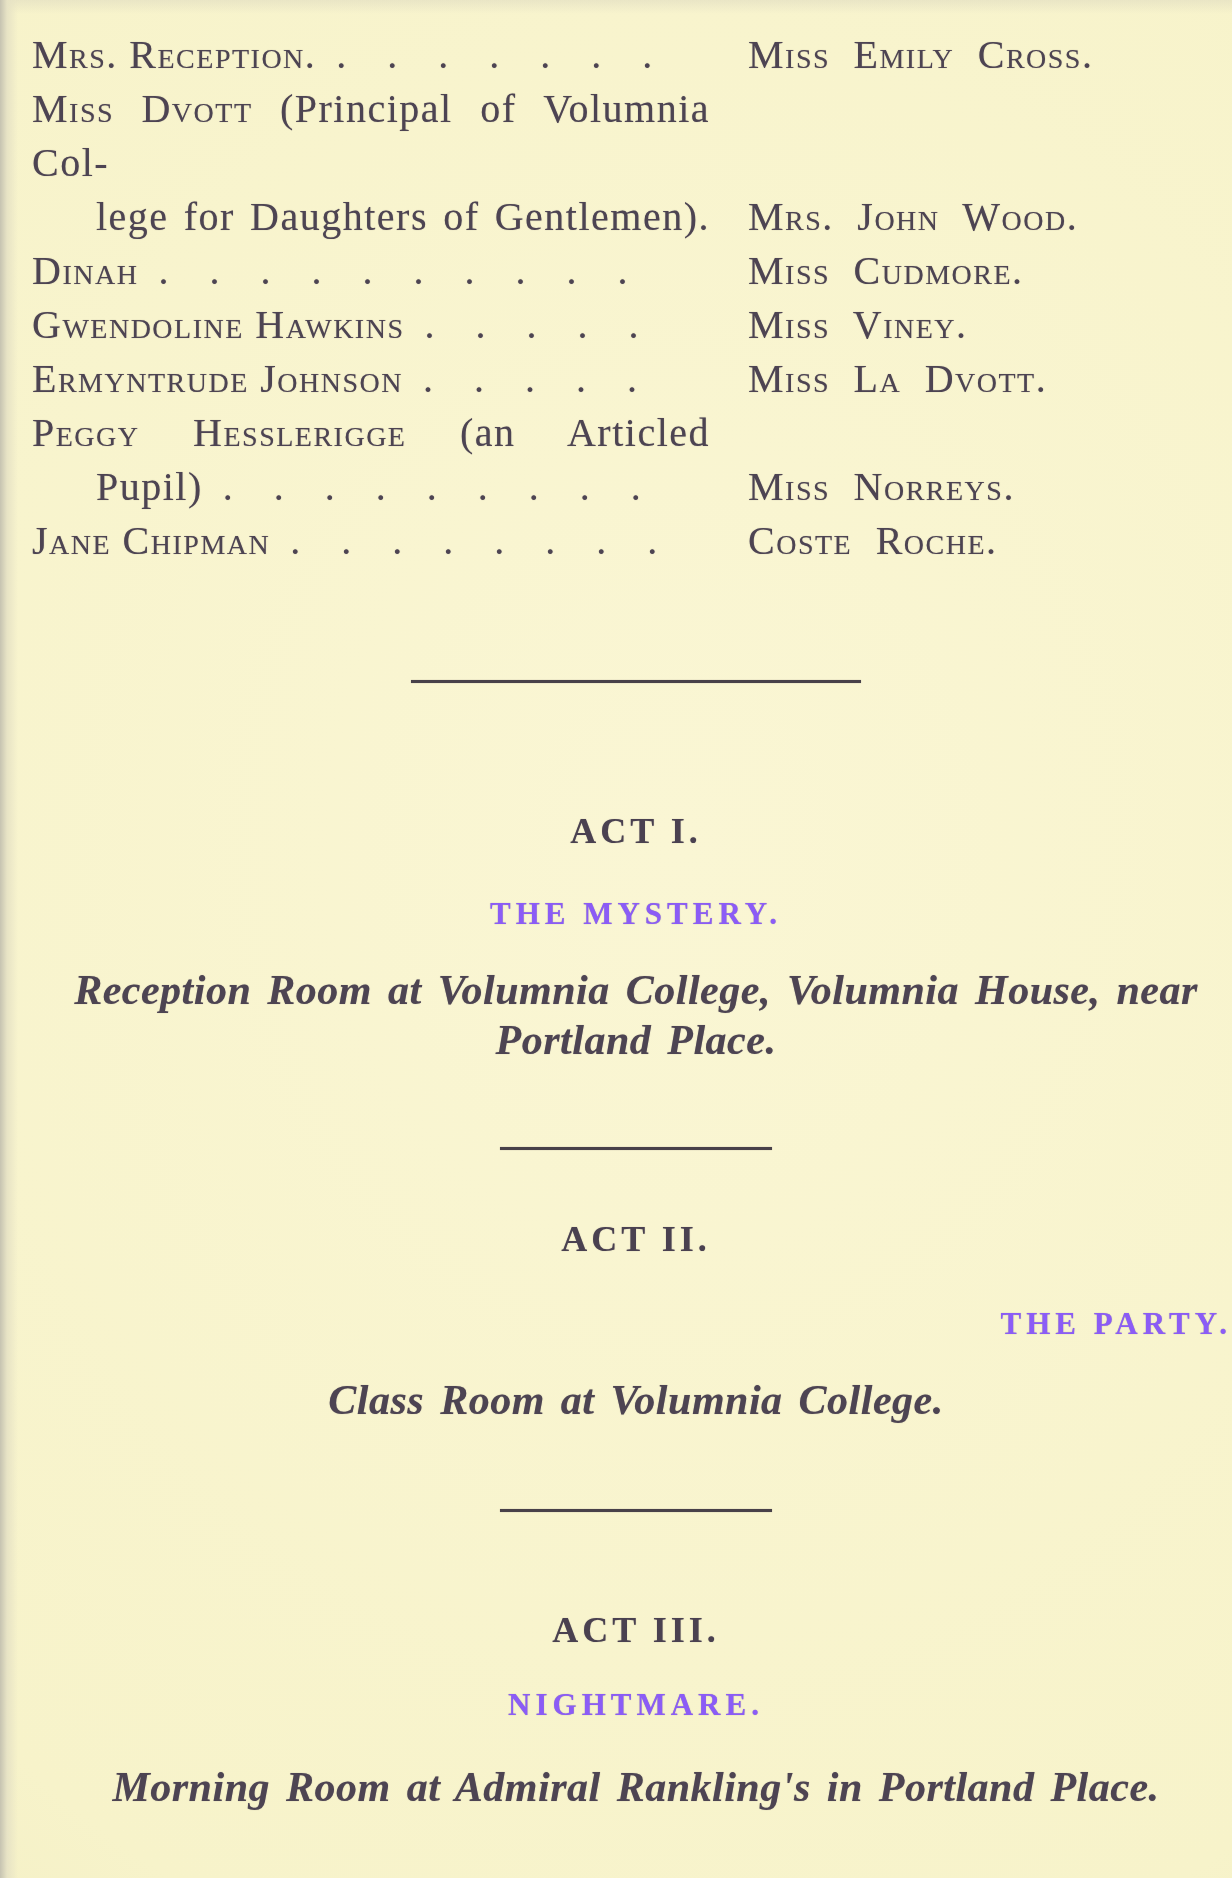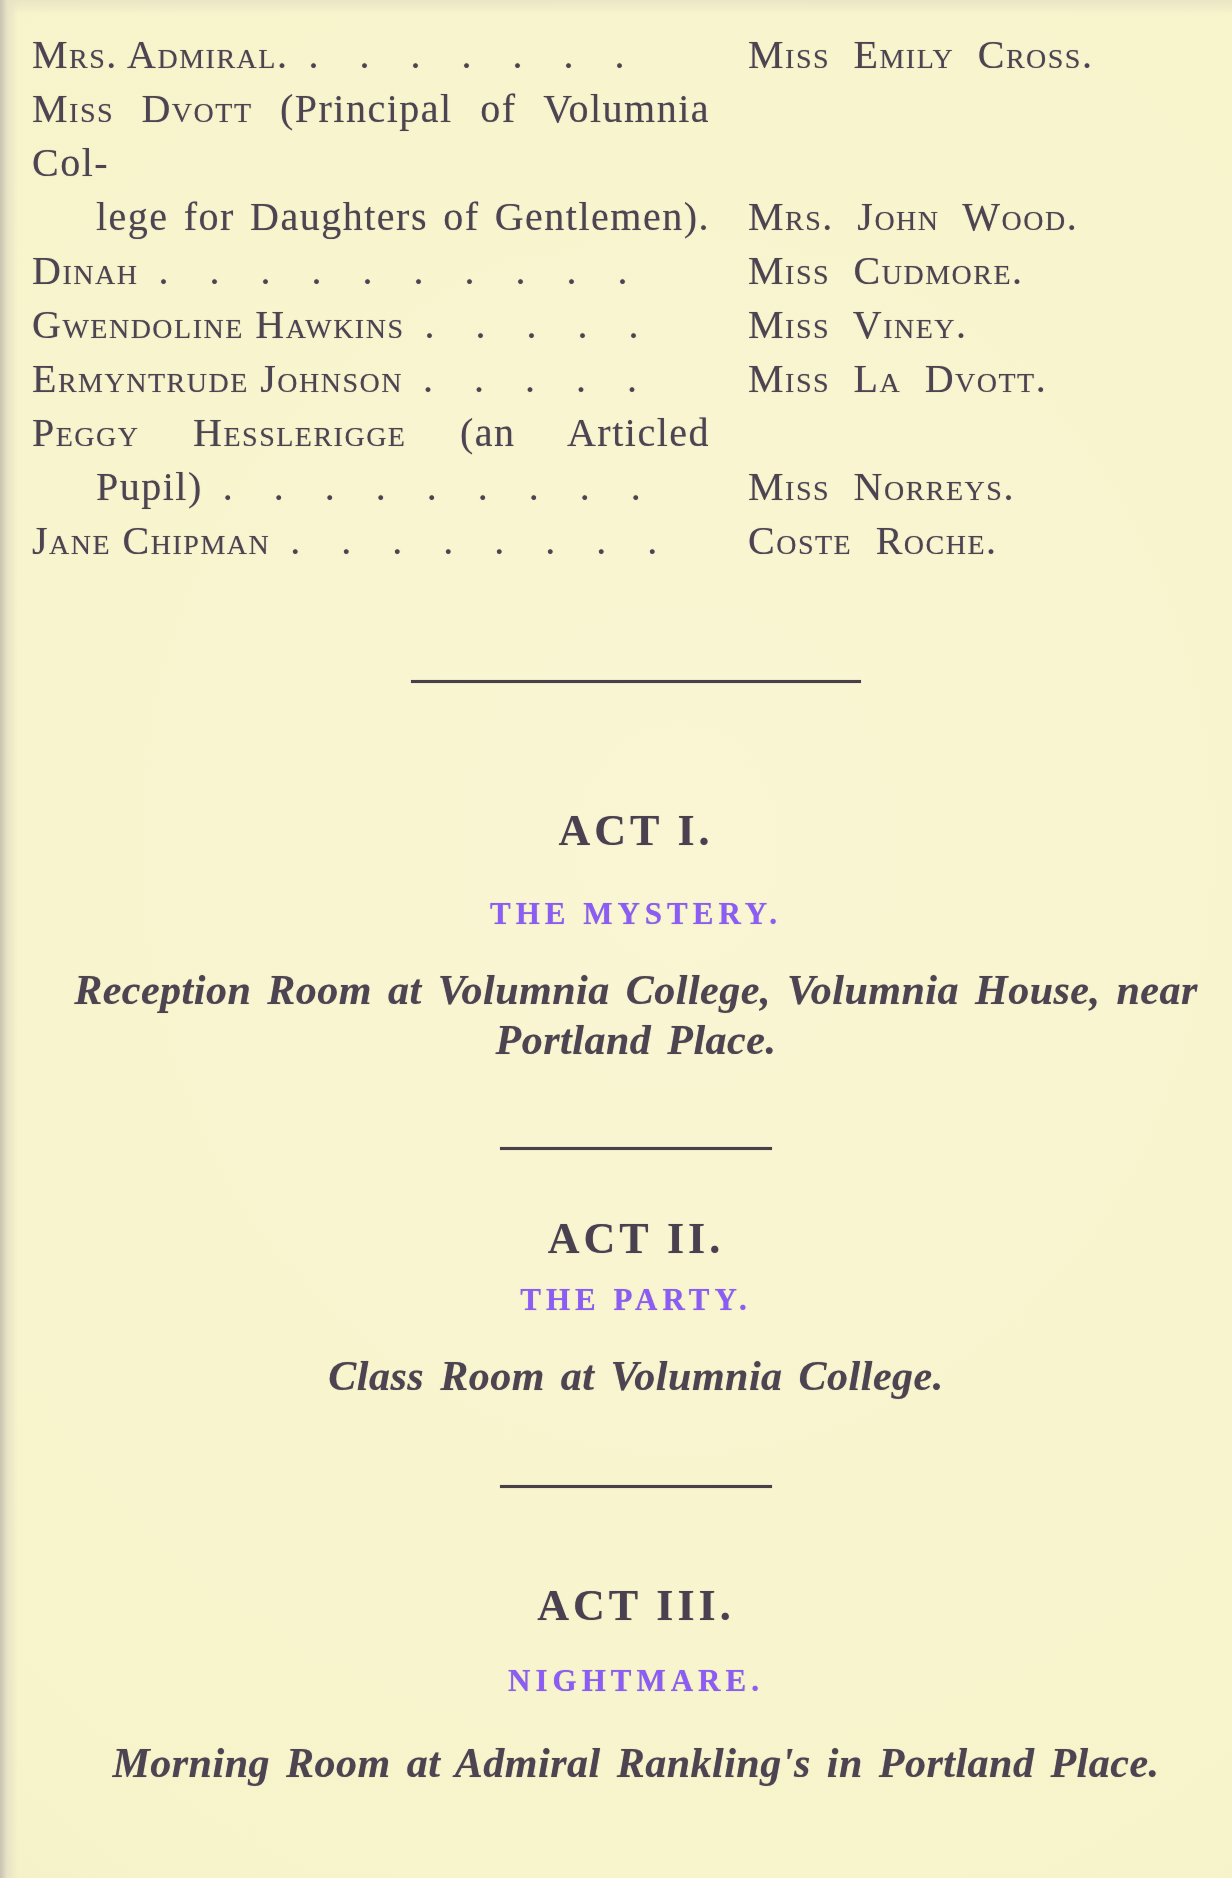--- a/index.html
+++ b/index.html
@@ -86,37 +86,37 @@
     margin-left: auto;
     margin-right: auto;
     box-shadow: 0 0 1px rgba(72,65,73,0.6);
   }
   .divider-long  { width: 450px; margin-top: 112px; }
   .divider-short { width: 272px; }
   .divider-2 { margin-top: 82px; }
   .divider-3 { margin-top: 84px; }
   .act-heading {
     font-weight: 700;
-    font-size: 44px;
+    font-size: 36px;
     line-height: 44px;
     letter-spacing: 4px;
     color: #4a4150;
   }
   .act1-heading { margin-top: 126px; }
   .act2-heading { margin-top: 67px; }
   .act3-heading { margin-top: 96px; }
   .act-subtitle {
     font-weight: 700;
     font-size: 31px;
     line-height: 38px;
     letter-spacing: 5px;
     color: #8b5cf6;
   }
   .act1-subtitle { margin-top: 42px; }
-  .act2-subtitle { margin-top: 20px; }
+  .act2-subtitle { margin-top: 44px; text-align: right; }
   .act3-subtitle { margin-top: 34px; text-align: center; }
   .scene {
     font-style: italic;
     font-weight: 600;
     font-size: 42px;
     line-height: 50px;
     letter-spacing: 0.5px;
     word-spacing: 5px;
     color: #4d4452;
   }
@@ -127,21 +127,21 @@
 </head>
 <body>
 
 <div class="page">
 
   <div class="cast-block">
 
     <div class="cast-row">
       <div class="cast-left">
         <div class="cast-line flexline">
-          <span class="sc">Mrs. Admiral.</span>
+          <span class="sc">Mrs. Reception.</span>
           <span class="leader">.......</span>
         </div>
       </div>
       <div class="cast-actor">Miss Emily Cross.</div>
     </div>
 
     <div class="cast-row">
       <div class="cast-left">
         <div class="cast-line justify-last">
           <span class="sc">Miss Dvott</span>

